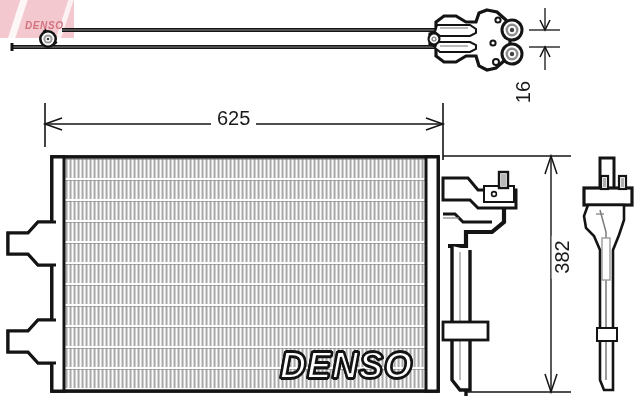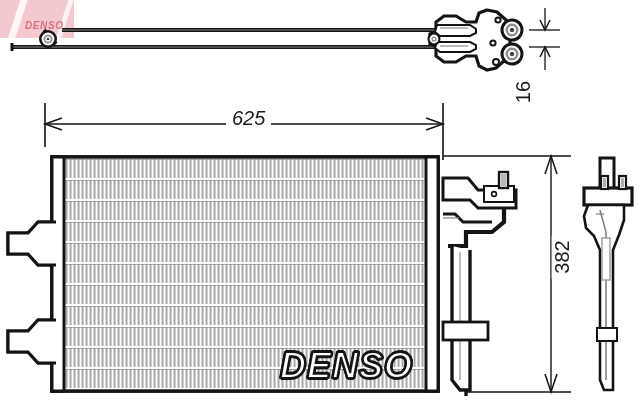--- a/index.html
+++ b/index.html
@@ -72,24 +72,23 @@
   .dim-text {
     position: absolute;
     font-family: "Liberation Sans", sans-serif;
     font-size: 20px;
     color: #1a1a1a;
     background: #ffffff;
     line-height: 1;
     white-space: nowrap;
   }
   #dim-width-text {
-    left: 226px;
+    left: 211px;
     top: 108px;
     padding: 0 6px;
-    font-style: italic;
   }
   #dim-height-text {
     left: 540px;
     top: 247px;
     padding: 0 5px;
     transform: rotate(-90deg);
     transform-origin: 50% 50%;
   }
   #dim-depth-text {
     left: 508px;

